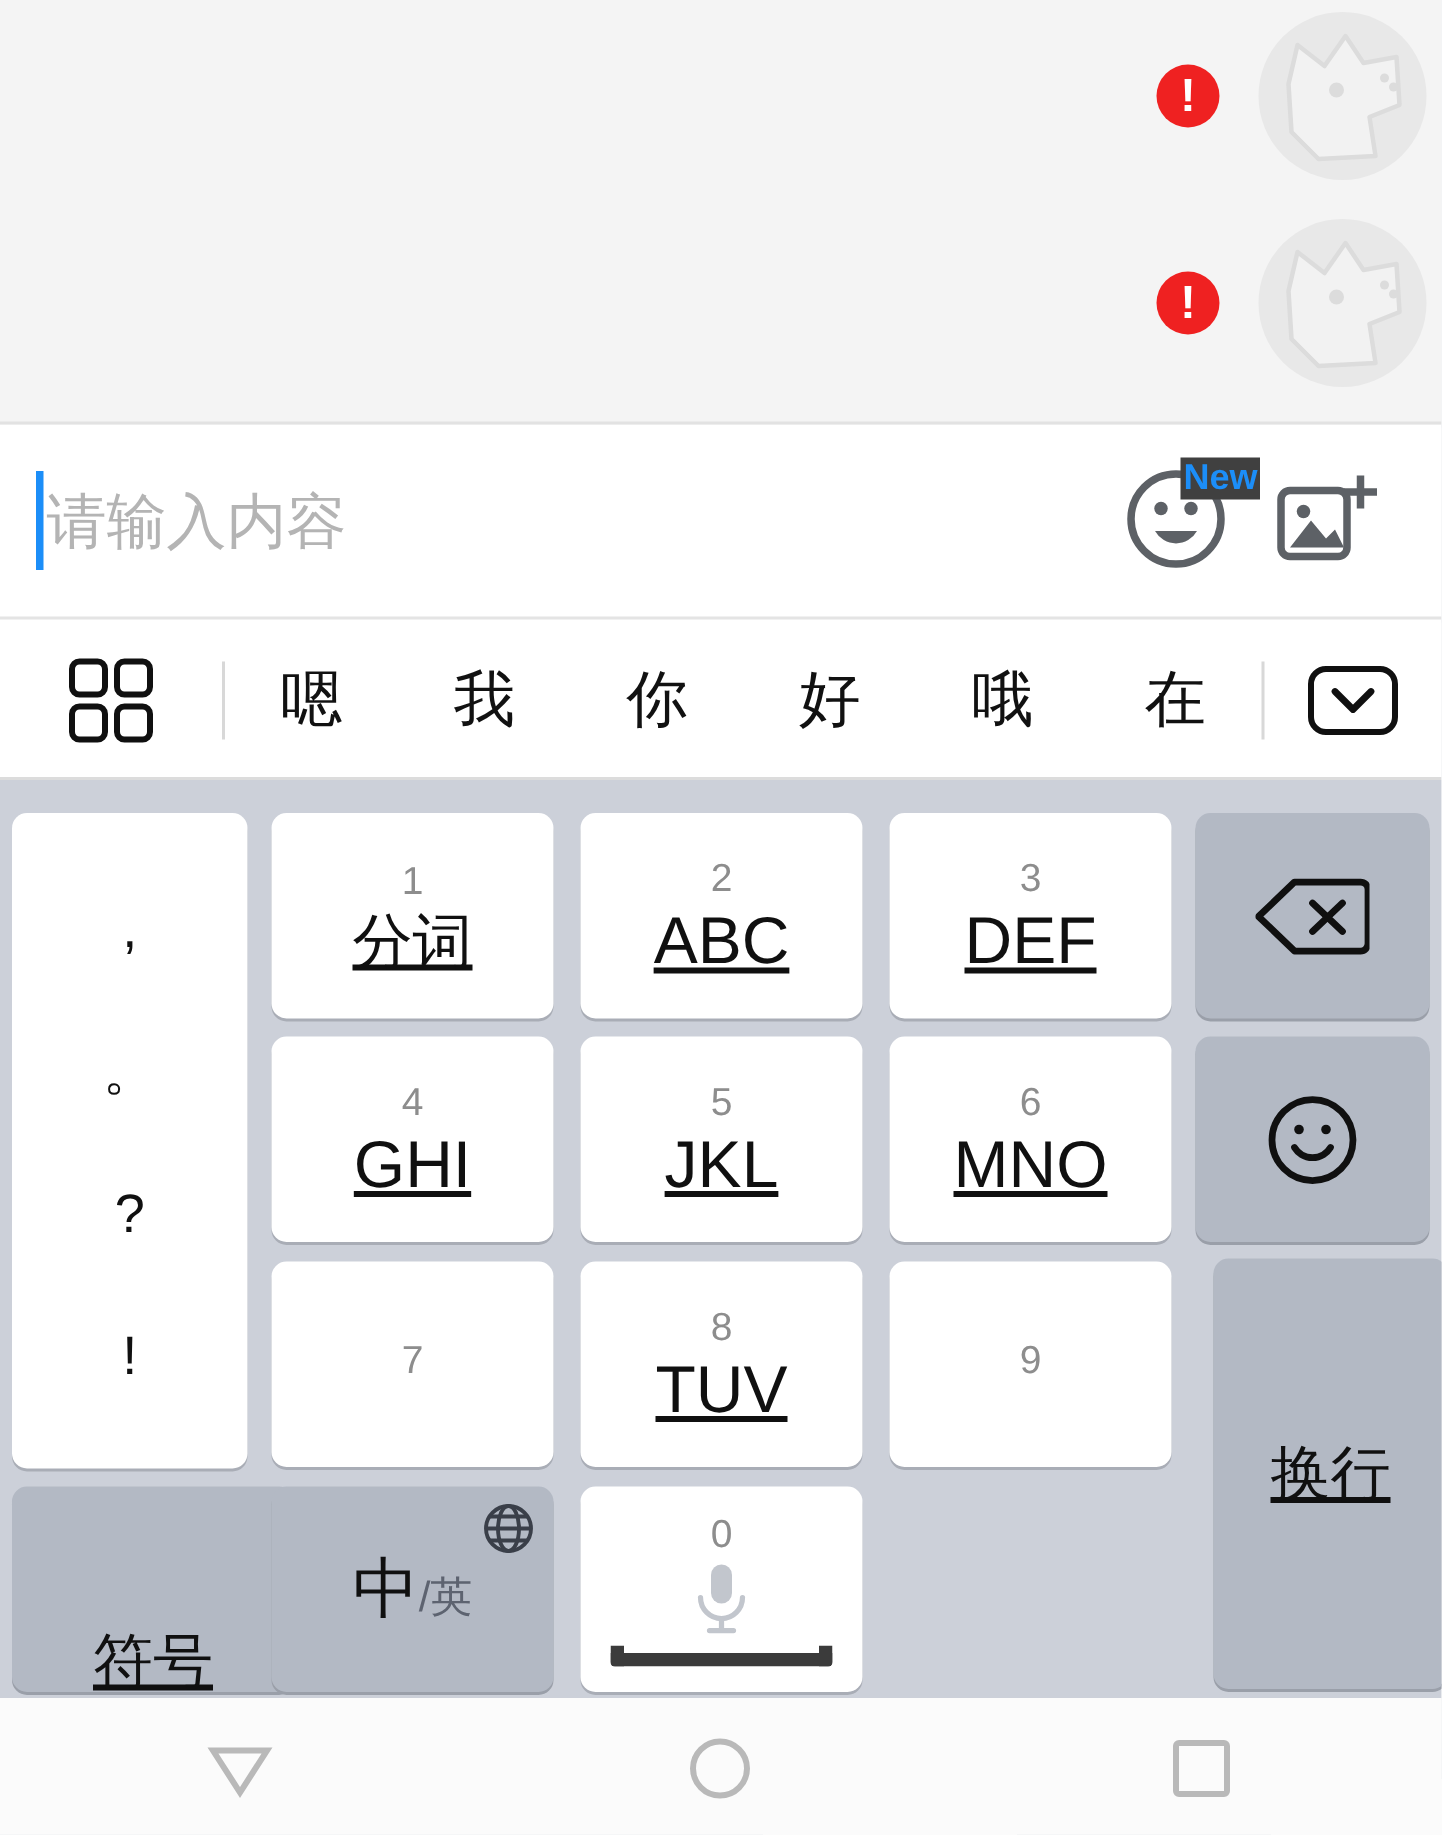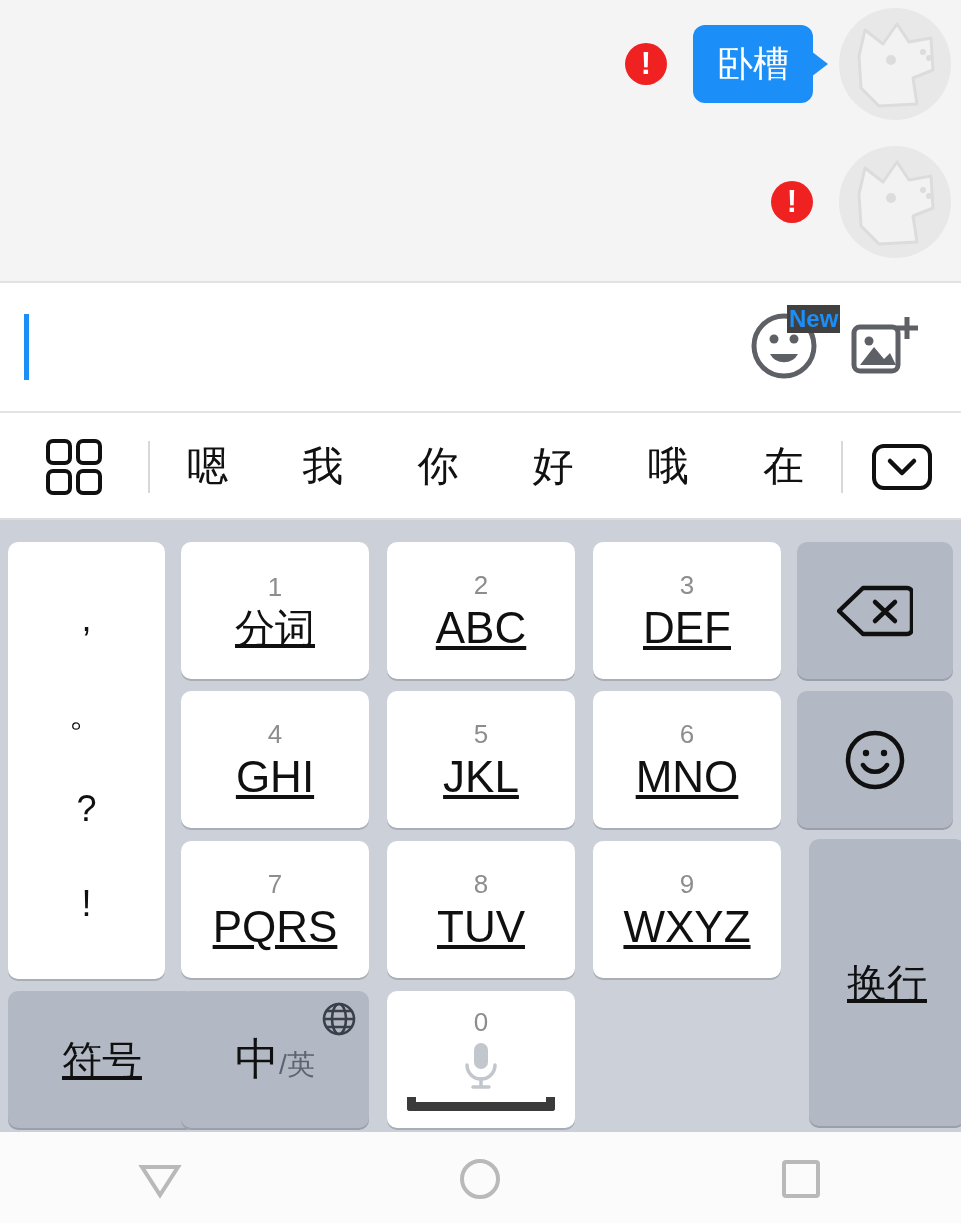--- a/index.html
+++ b/index.html
@@ -167,23 +167,20 @@
 <body>
 
 <div id="app">
 
   <div class="chat">
 
     <div class="msg-row r1">
       <div class="err-icon">
         <span>!</span>
       </div>
-      <div class="bubble">
-        <span>卧槽</span>
-      </div>
       <div class="avatar">
         <svg width="112" height="112" viewBox="0 0 112 112">
           <path d="M20 48 L26 22 L44 36 L58 16 L70 34 L92 30 L94 62 L74 70 L78 96 L40 98 L22 80 Z" fill="#f2f2f2" stroke="#dcdcdc" stroke-width="3" stroke-linejoin="round"></path>
           <circle cx="52" cy="52" r="5" fill="#dcdcdc"></circle>
           <circle cx="84" cy="44" r="3" fill="#dcdcdc"></circle>
           <circle cx="90" cy="50" r="3" fill="#dcdcdc"></circle>
         </svg>
       </div>
     </div>
 
@@ -198,20 +195,21 @@
           <circle cx="84" cy="44" r="3" fill="#dcdcdc"></circle>
           <circle cx="90" cy="50" r="3" fill="#dcdcdc"></circle>
         </svg>
       </div>
     </div>
 
   </div>
 
   <div class="inputbar">
     <div class="caret"></div>
+    <div class="placeholder">请输入内容</div>
   </div>
 
   <div class="emoji-btn">
     <svg width="68" height="68" viewBox="0 0 68 68">
       <circle cx="34" cy="34" r="30" fill="none" stroke="#5d6166" stroke-width="5"></circle>
       <circle cx="24" cy="27" r="4.5" fill="#5d6166"></circle>
       <circle cx="44" cy="27" r="4.5" fill="#5d6166"></circle>
       <path d="M20 42 A16 16 0 0 0 48 42 Z" fill="#5d6166"></path>
     </svg>
   </div>
@@ -298,36 +296,34 @@
         <svg width="62" height="62" viewBox="0 0 62 62">
           <circle cx="31" cy="31" r="27" fill="none" stroke="#101010" stroke-width="4.5"></circle>
           <circle cx="22" cy="24" r="3.2" fill="#101010"></circle>
           <circle cx="40" cy="24" r="3.2" fill="#101010"></circle>
           <path d="M19 36 A14 14 0 0 0 43 36" fill="none" stroke="#101010" stroke-width="4.5" stroke-linecap="round"></path>
         </svg>
       </div>
 
       <div class="key" style="left:173px; top:311px; width:188px; height:137px;">
         <div class="num">7</div>
-        <div class="lbl-lat">PQRS</div>
       </div>
       <div class="key" style="left:379px; top:311px; width:188px; height:137px;">
         <div class="num">8</div>
         <div class="lbl-lat">TUV</div>
       </div>
       <div class="key" style="left:585px; top:311px; width:188px; height:137px;">
         <div class="num">9</div>
-        <div class="lbl-lat">WXYZ</div>
       </div>
 
       <div class="key fn" style="left:789px; top:309px; width:156px; height:287px;margin-left:12px;">
         <div class="lbl-cn">换行</div>
       </div>
 
-      <div class="key fn" style="left:0px; top:461px; width:188px; height:137px;">
+      <div class="key fn" style="left:0px; top:461px; width:188px; height:137px;justify-content:flex-end;">
         <div class="lbl-cn">符号</div>
       </div>
       <div class="key fn" style="left:173px; top:461px; width:188px; height:137px; position:absolute;">
         <svg class="globe" width="36" height="36" viewBox="0 0 36 36">
           <circle cx="18" cy="18" r="15" fill="none" stroke="#3a3f49" stroke-width="2.6"></circle>
           <ellipse cx="18" cy="18" rx="7" ry="15" fill="none" stroke="#3a3f49" stroke-width="2.6"></ellipse>
           <path d="M3 18 H33 M5.5 10 H30.5 M5.5 26 H30.5" stroke="#3a3f49" stroke-width="2.6"></path>
         </svg>
         <div class="zh-en">
           <span class="big">中</span>

